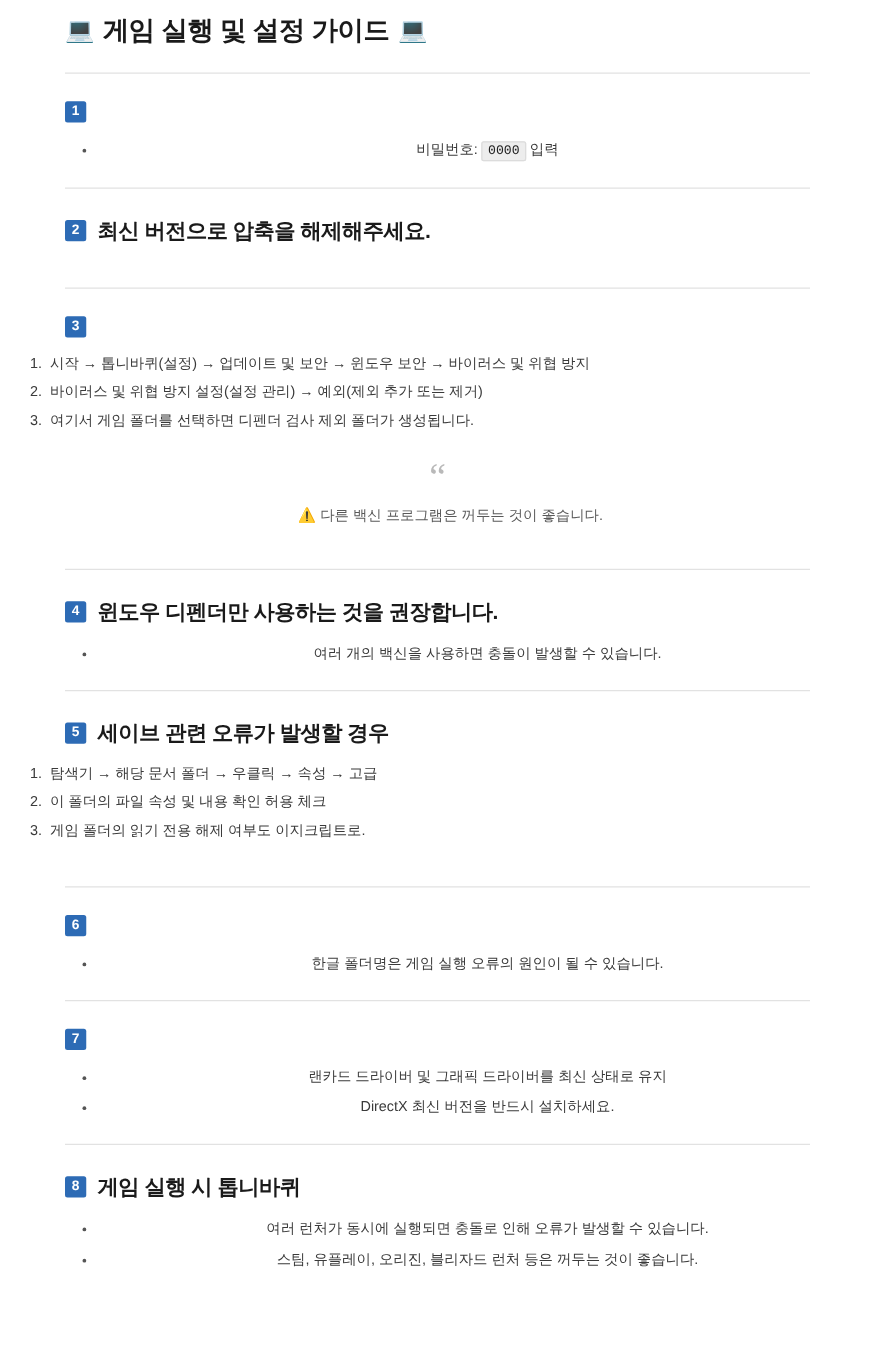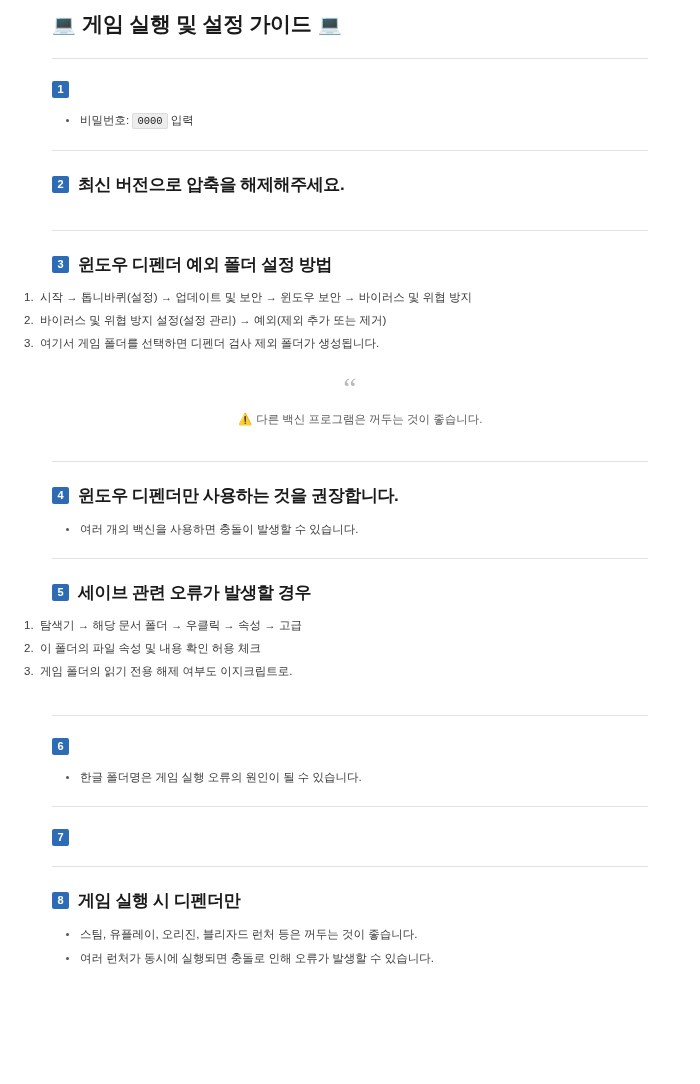--- a/index.html
+++ b/index.html
@@ -70,20 +70,21 @@
     margin: 14px 0 0 0;
     padding-left: 80px;
     list-style: none;
   }
   ul.bullets li {
     font-size: 11.5px;
     color: #3a3a3a;
     margin-bottom: 7px;
     position: relative;
     line-height: 1.5;
+    text-align: center;
   }
   ul.bullets li:before {
     content: "";
     position: absolute;
     left: -14px;
     top: 7px;
     width: 3px;
     height: 3px;
     border-radius: 50%;
     background: #555;
@@ -168,21 +169,20 @@
       <span class="num-badge">2</span>
       <span class="sec-title">최신 버전으로 압축을 해제해주세요.</span>
     </div>
     <div class="spacer-md"></div>
     <hr class="hr">
   </div>
 
   <div class="section">
     <div class="sec-head">
       <span class="num-badge">3</span>
-      <span class="sec-title">윈도우 디펜더 예외 폴더 설정 방법</span>
     </div>
     <ol class="numlist">
       <li>시작 → 톱니바퀴(설정) → 업데이트 및 보안 → 윈도우 보안 → 바이러스 및 위협 방지</li>
       <li>바이러스 및 위협 방지 설정(설정 관리) → 예외(제외 추가 또는 제거)</li>
       <li>여기서 게임 폴더를 선택하면 디펜더 검사 제외 폴더가 생성됩니다.</li>
     </ol>
     <div class="quote">
       <span class="qmark">“</span>
       <span class="qtext"><span class="warn">⚠️</span> <span>다른 백신 프로그램은 꺼두는 것이 좋습니다.</span></span>
     </div>
@@ -222,27 +222,31 @@
     <ul class="bullets">
       <li>한글 폴더명은 게임 실행 오류의 원인이 될 수 있습니다.</li>
     </ul>
     <hr class="hr">
   </div>
 
   <div class="section">
     <div class="sec-head">
       <span class="num-badge">7</span>
     </div>
+    <ul class="bullets">
+      <li>랜카드 드라이버 및 그래픽 드라이버를 최신 상태로 유지</li>
+      <li>DirectX 최신 버전을 반드시 설치하세요.</li>
+    </ul>
     <hr class="hr">
   </div>
 
   <div class="section">
     <div class="sec-head">
       <span class="num-badge">8</span>
-      <span class="sec-title">게임 실행 시 디펜더만</span>
-    </div>
-    <ul class="bullets">
+      <span class="sec-title">게임 실행 시 톱니바퀴</span>
+    </div>
+    <ul class="bullets">
+      <li>여러 런처가 동시에 실행되면 충돌로 인해 오류가 발생할 수 있습니다.</li>
       <li>스팀, 유플레이, 오리진, 블리자드 런처 등은 꺼두는 것이 좋습니다.</li>
-      <li>여러 런처가 동시에 실행되면 충돌로 인해 오류가 발생할 수 있습니다.</li>
     </ul>
   </div>
 
 </div>
 
 </body></html>

